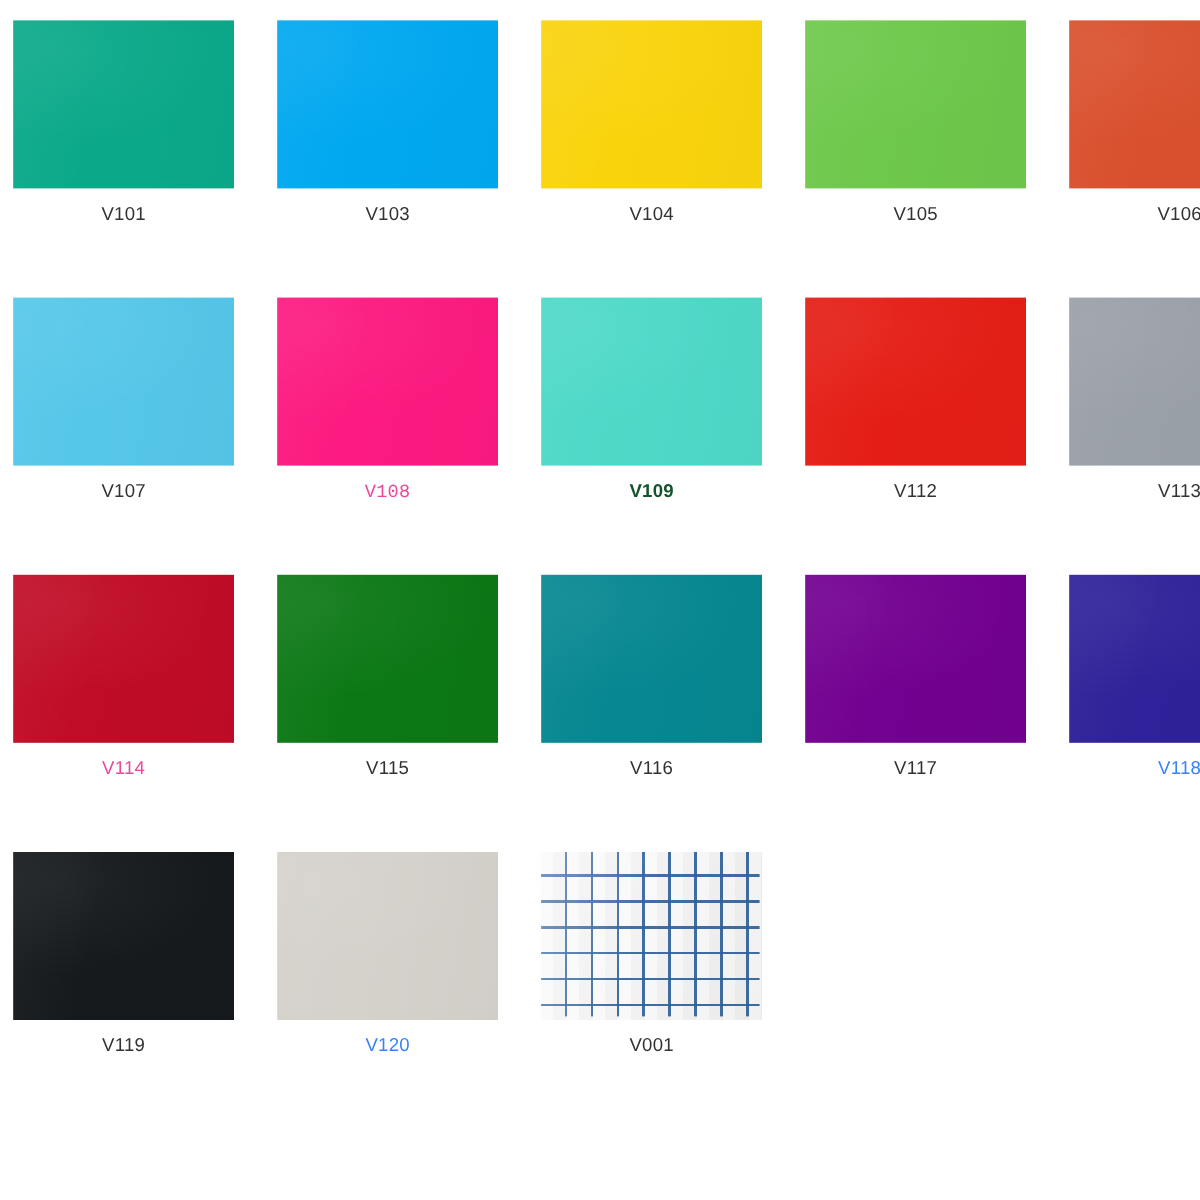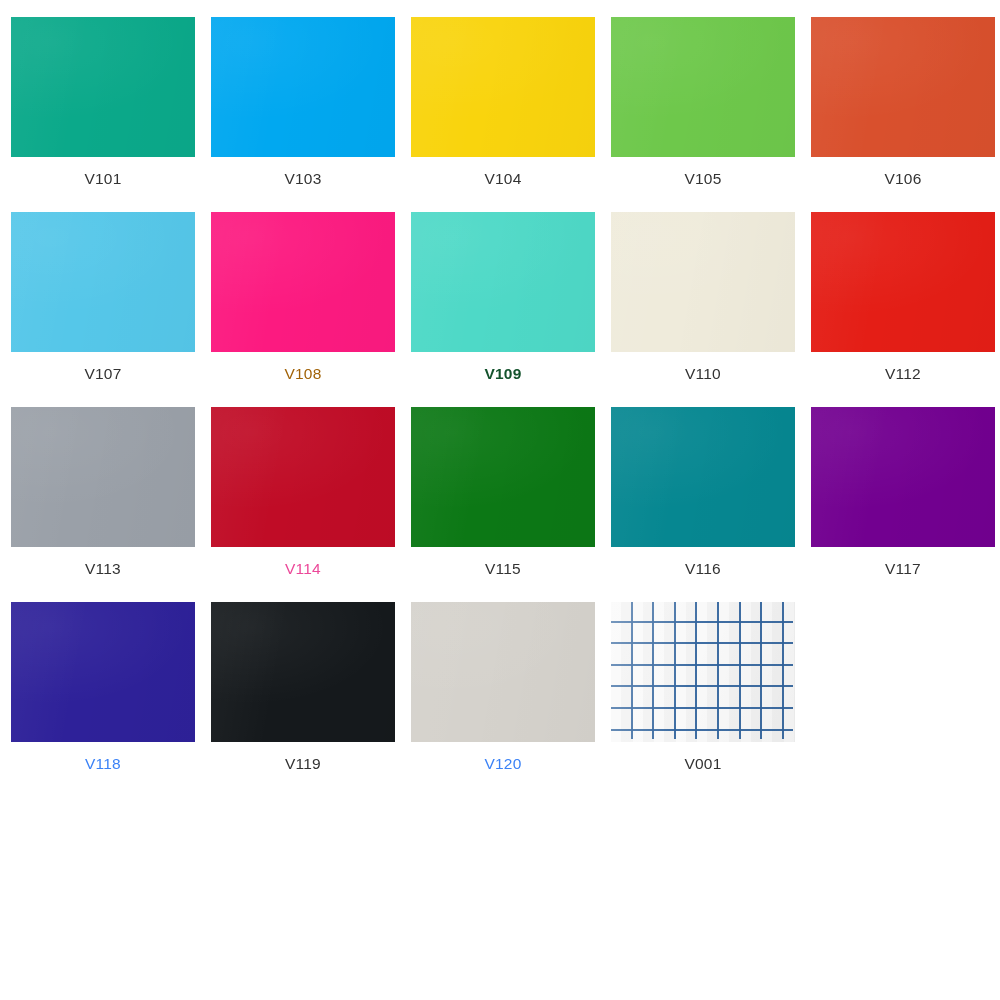--- a/index.html
+++ b/index.html
@@ -19,20 +19,21 @@
     height: 716px;
     box-sizing: border-box;
     padding: 17px 0 0 11px;
     display: grid;
     grid-template-columns: repeat(5, 184px);
     grid-template-rows: repeat(5, 195px);
     column-gap: 16px;
     row-gap: 0px;
     align-content: start;
     justify-content: start;
+    gap: 36px;
   }
 
   .swatch-cell {
     width: 184px;
     display: flex;
     flex-direction: column;
     align-items: center;
   }
 
   .swatch-chip {
@@ -108,29 +109,25 @@
     <div class="swatch-cell">
       <div class="swatch-chip" style="background-color: rgb(217, 80, 45);"></div>
       <div class="swatch-label" style="color: rgb(51, 51, 51);">V106</div>
     </div>
     <div class="swatch-cell">
       <div class="swatch-chip" style="background-color: rgb(85, 199, 233);"></div>
       <div class="swatch-label" style="color: rgb(51, 51, 51);">V107</div>
     </div>
     <div class="swatch-cell">
       <div class="swatch-chip" style="background-color: rgb(252, 26, 128);"></div>
-      <div class="swatch-label" style="color: #a16207;">V108</div>
+      <div class="swatch-label" style="color: #ec4899; font-family: Liberation Mono, monospace;">V108</div>
     </div>
     <div class="swatch-cell">
       <div class="swatch-chip" style="background-color: rgb(78, 217, 199);"></div>
       <div class="swatch-label" style="color: #14532d; font-weight: bold;">V109</div>
-    </div>
-    <div class="swatch-cell">
-      <div class="swatch-chip" style="background-color: rgb(239, 235, 219);"></div>
-      <div class="swatch-label" style="color: rgb(51, 51, 51);">V110</div>
     </div>
     <div class="swatch-cell">
       <div class="swatch-chip" style="background-color: rgb(228, 30, 22);"></div>
       <div class="swatch-label" style="color: rgb(51, 51, 51);">V112</div>
     </div>
     <div class="swatch-cell">
       <div class="swatch-chip" style="background-color: rgb(154, 160, 168);"></div>
       <div class="swatch-label" style="color: rgb(51, 51, 51);">V113</div>
     </div>
     <div class="swatch-cell">

